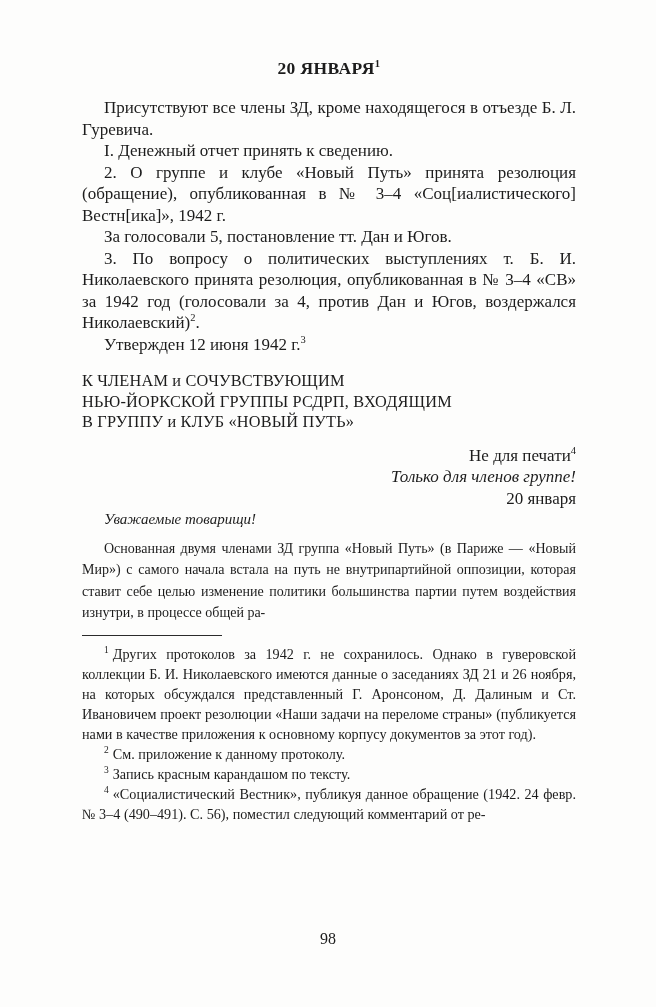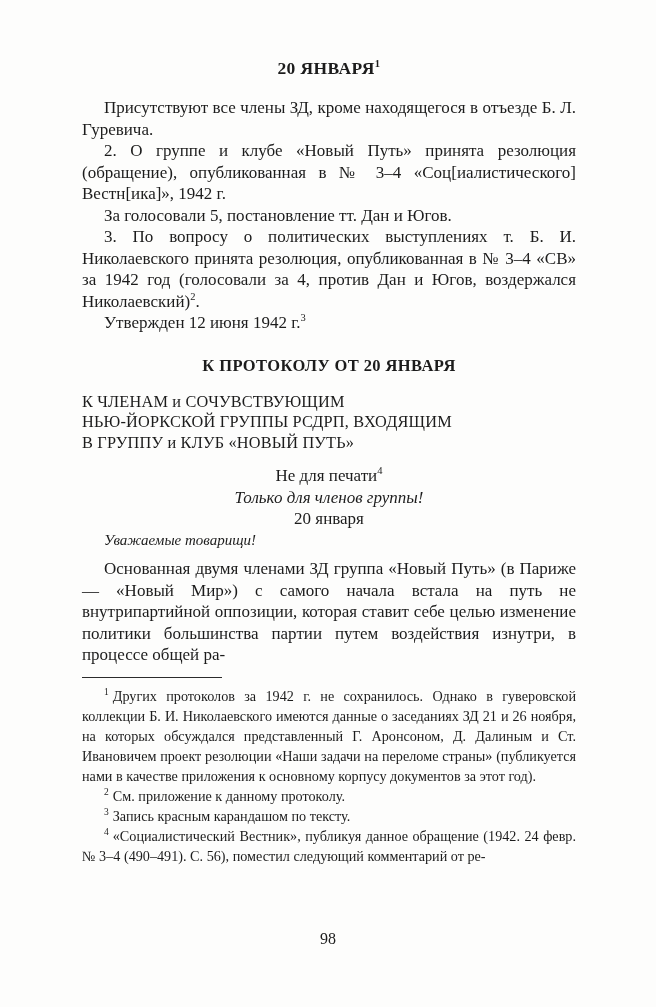--- a/index.html
+++ b/index.html
@@ -49,33 +49,33 @@
     margin-top: 16px;
     font-size: 16.3px;
     line-height: 20.5px;
     text-align: left;
     letter-spacing: 0.2px;
   }
   .notice {
     margin-top: 12px;
     font-size: 17px;
     line-height: 21.5px;
-    text-align: center;
+    text-align: right;
   }
   .notice .italic { font-style: italic; }
   .salutation {
     font-size: 15px;
     line-height: 21.5px;
     text-indent: 22px;
     margin-top: 0;
     font-style: italic;
   }
   .appendix-body {
     margin-top: 7px;
-    font-size: 17px;
+    font-size: 14px;
     line-height: 21.5px;
     text-align: justify;
     text-indent: 22px;
   }
   .fnrule {
     margin-top: 11px;
     width: 140px;
     border: 0;
     border-top: 1.6px solid #2b2b2b;
   }
@@ -104,37 +104,37 @@
 </head>
 <body>
 
 <div class="page">
   <div class="content">
 
     <h1 class="title"><span>20 ЯНВАРЯ</span><sup class="fnref">1</sup></h1>
 
     <div class="bodytext">
       <p>Присутствуют все члены ЗД, кроме находящегося в отъезде Б. Л. Гуревича.</p>
+      <p>I. Денежный отчет принять к сведению.</p>
       <p>2. О группе и клубе «Новый Путь» принята резолюция (обращение), опубликованная в № 3–4 «Соц[иалистического] Вестн[ика]», 1942 г.</p>
       <p>За голосовали 5, постановление тт. Дан и Югов.</p>
       <p><span>3. По вопросу о политических выступлениях т. Б. И. Николаевского принята резолюция, опубликованная в № 3–4 «СВ» за 1942 год (голосовали за 4, против Дан и Югов, воздержался Николаевский)</span><sup class="fnref">2</sup><span>.</span></p>
       <p><span>Утвержден 12 июня 1942 г.</span><sup class="fnref">3</sup></p>
     </div>
 
-    <h2 class="appendix-heading">К ПРОТОКОЛУ ОТ 20 ЯНВАРЯ</h2>
 
     <div class="appendix-subheading">
       <div>К ЧЛЕНАМ и СОЧУВСТВУЮЩИМ</div>
       <div>НЬЮ-ЙОРКСКОЙ ГРУППЫ РСДРП, ВХОДЯЩИМ</div>
       <div>В ГРУППУ и КЛУБ «НОВЫЙ ПУТЬ»</div>
     </div>
 
     <div class="notice">
       <div><span>Не для печати</span><sup class="fnref">4</sup></div>
-      <div class="italic">Только для членов группы!</div>
+      <div class="italic">Только для членов группе!</div>
       <div>20 января</div>
     </div>
 
     <p class="salutation">Уважаемые товарищи!</p>
 
     <p class="appendix-body">Основанная двумя членами ЗД группа «Новый Путь» (в Париже — «Новый Мир») с самого начала встала на путь не внутрипартийной оппозиции, которая ставит себе целью изменение политики большинства партии путем воздействия изнутри, в процессе общей ра-</p>
 
     <hr class="fnrule">
 
     <div class="footnotes">

